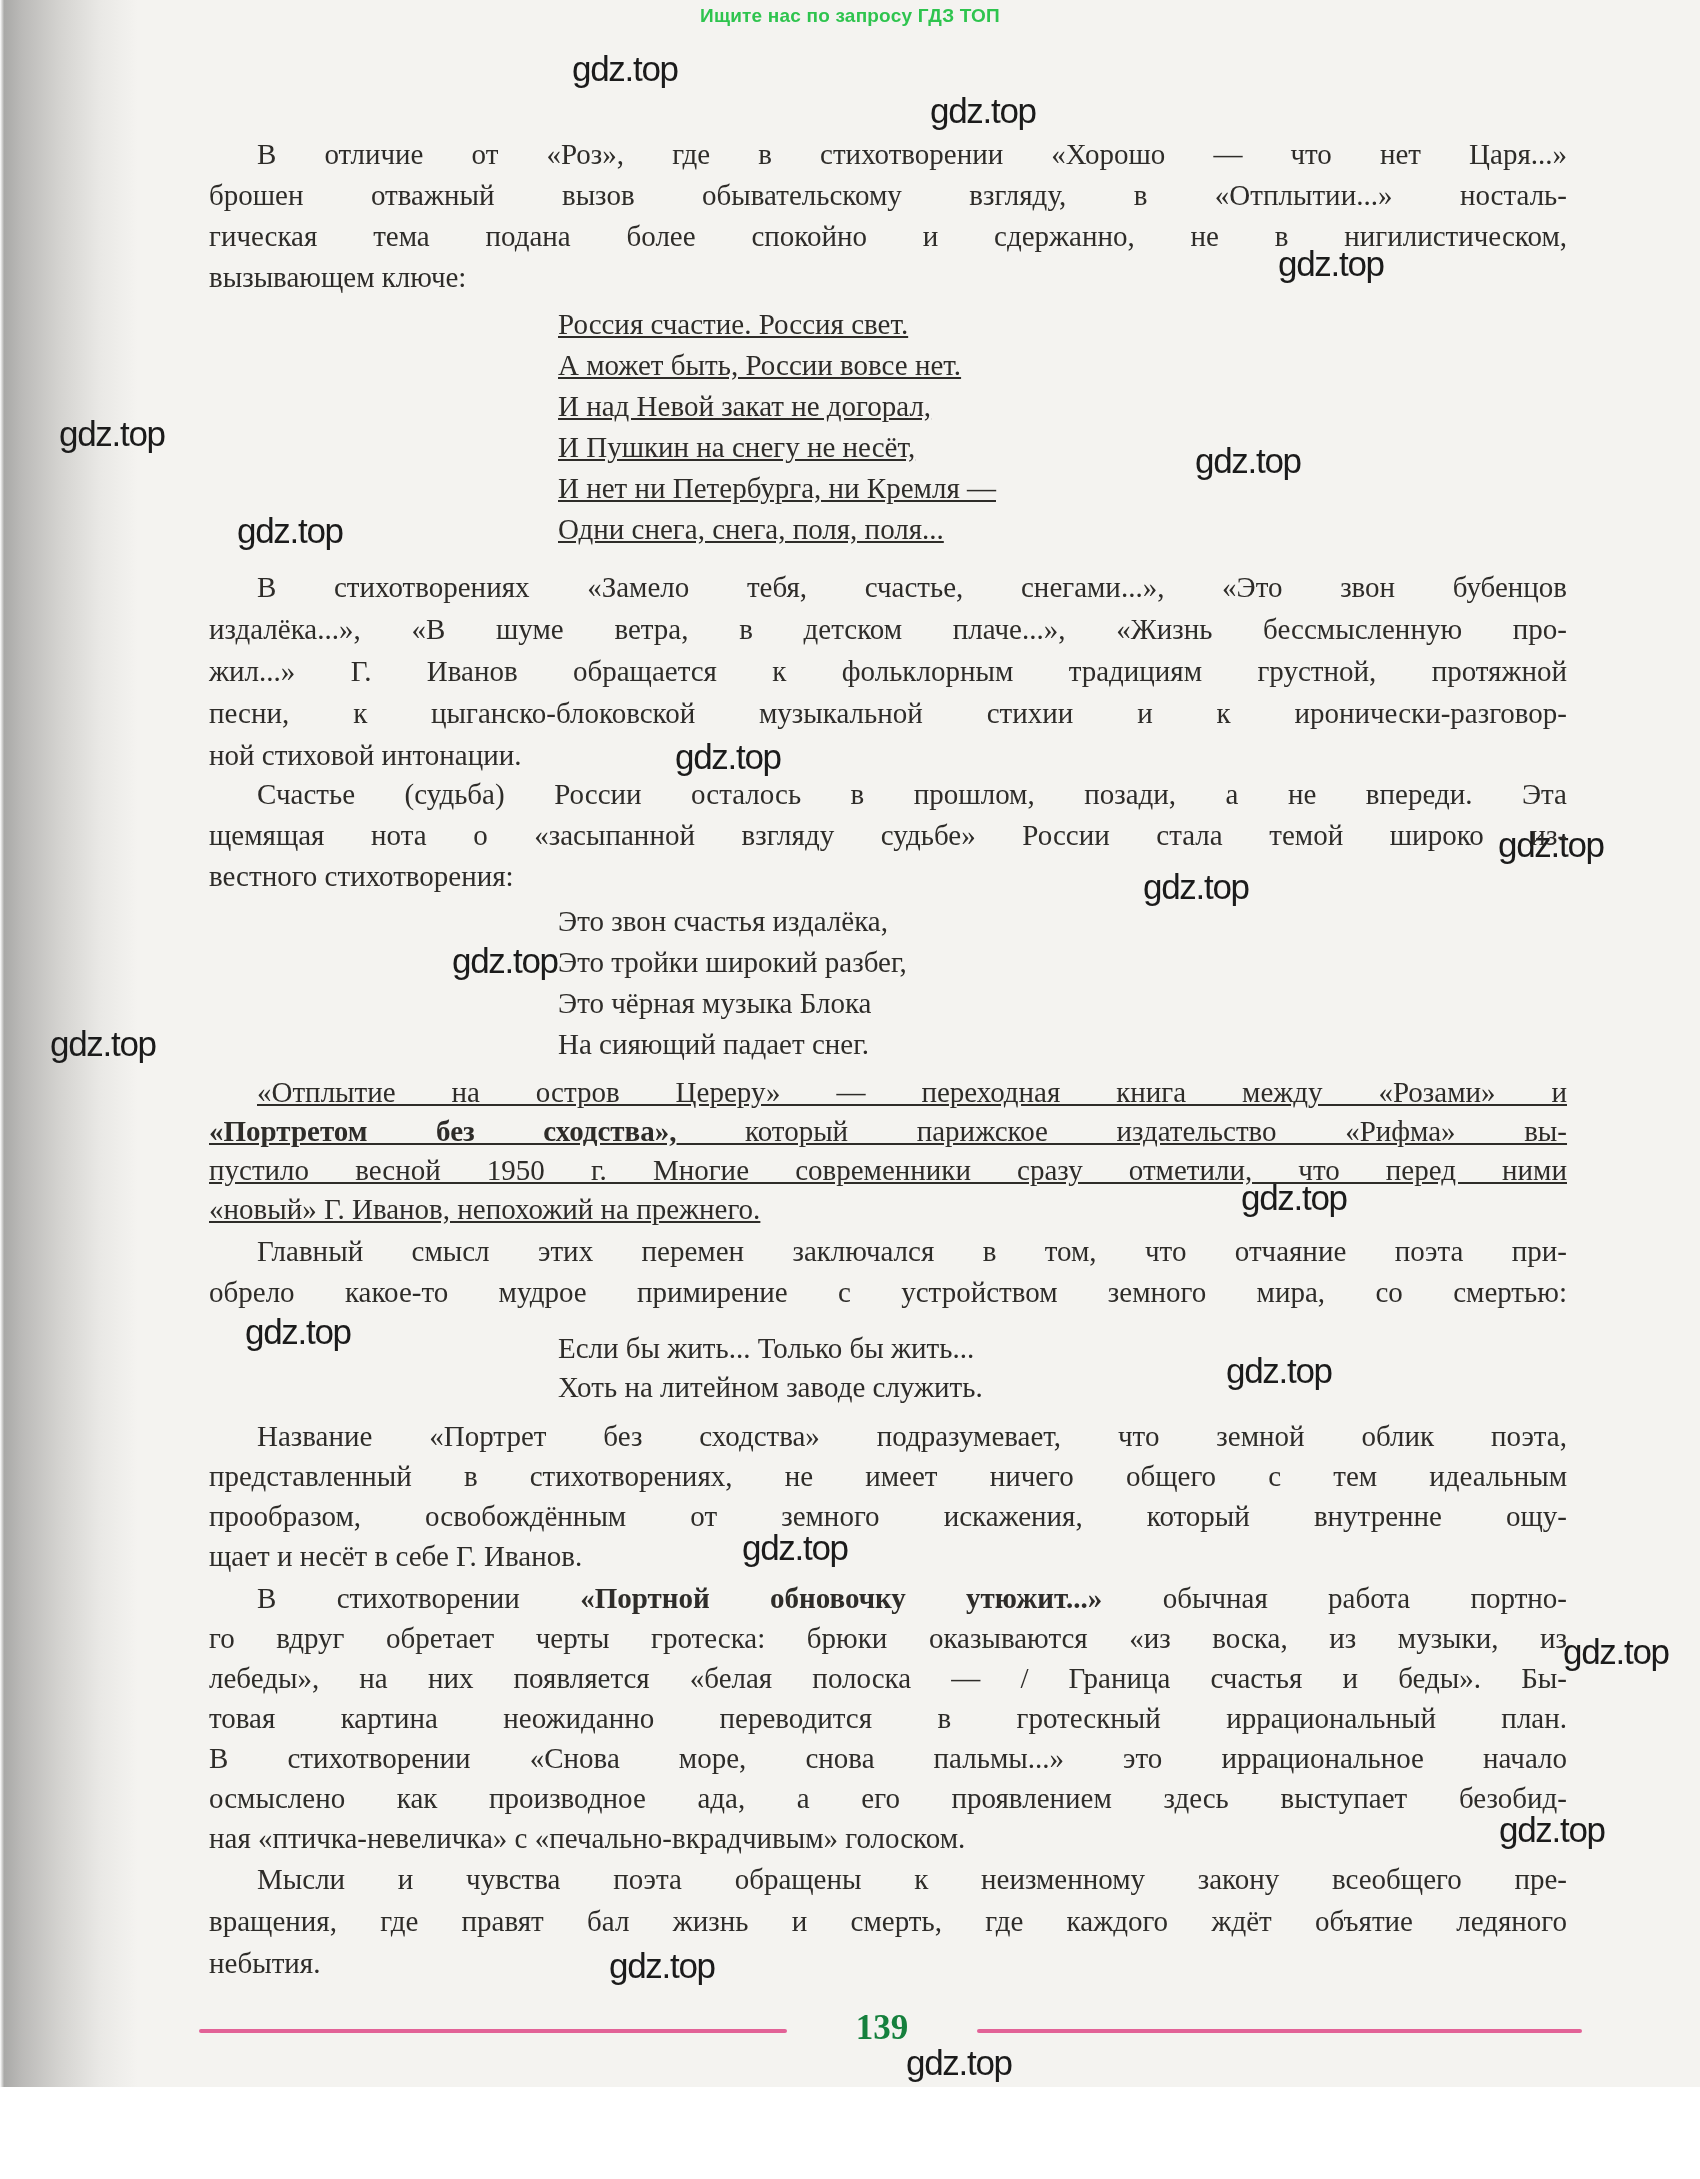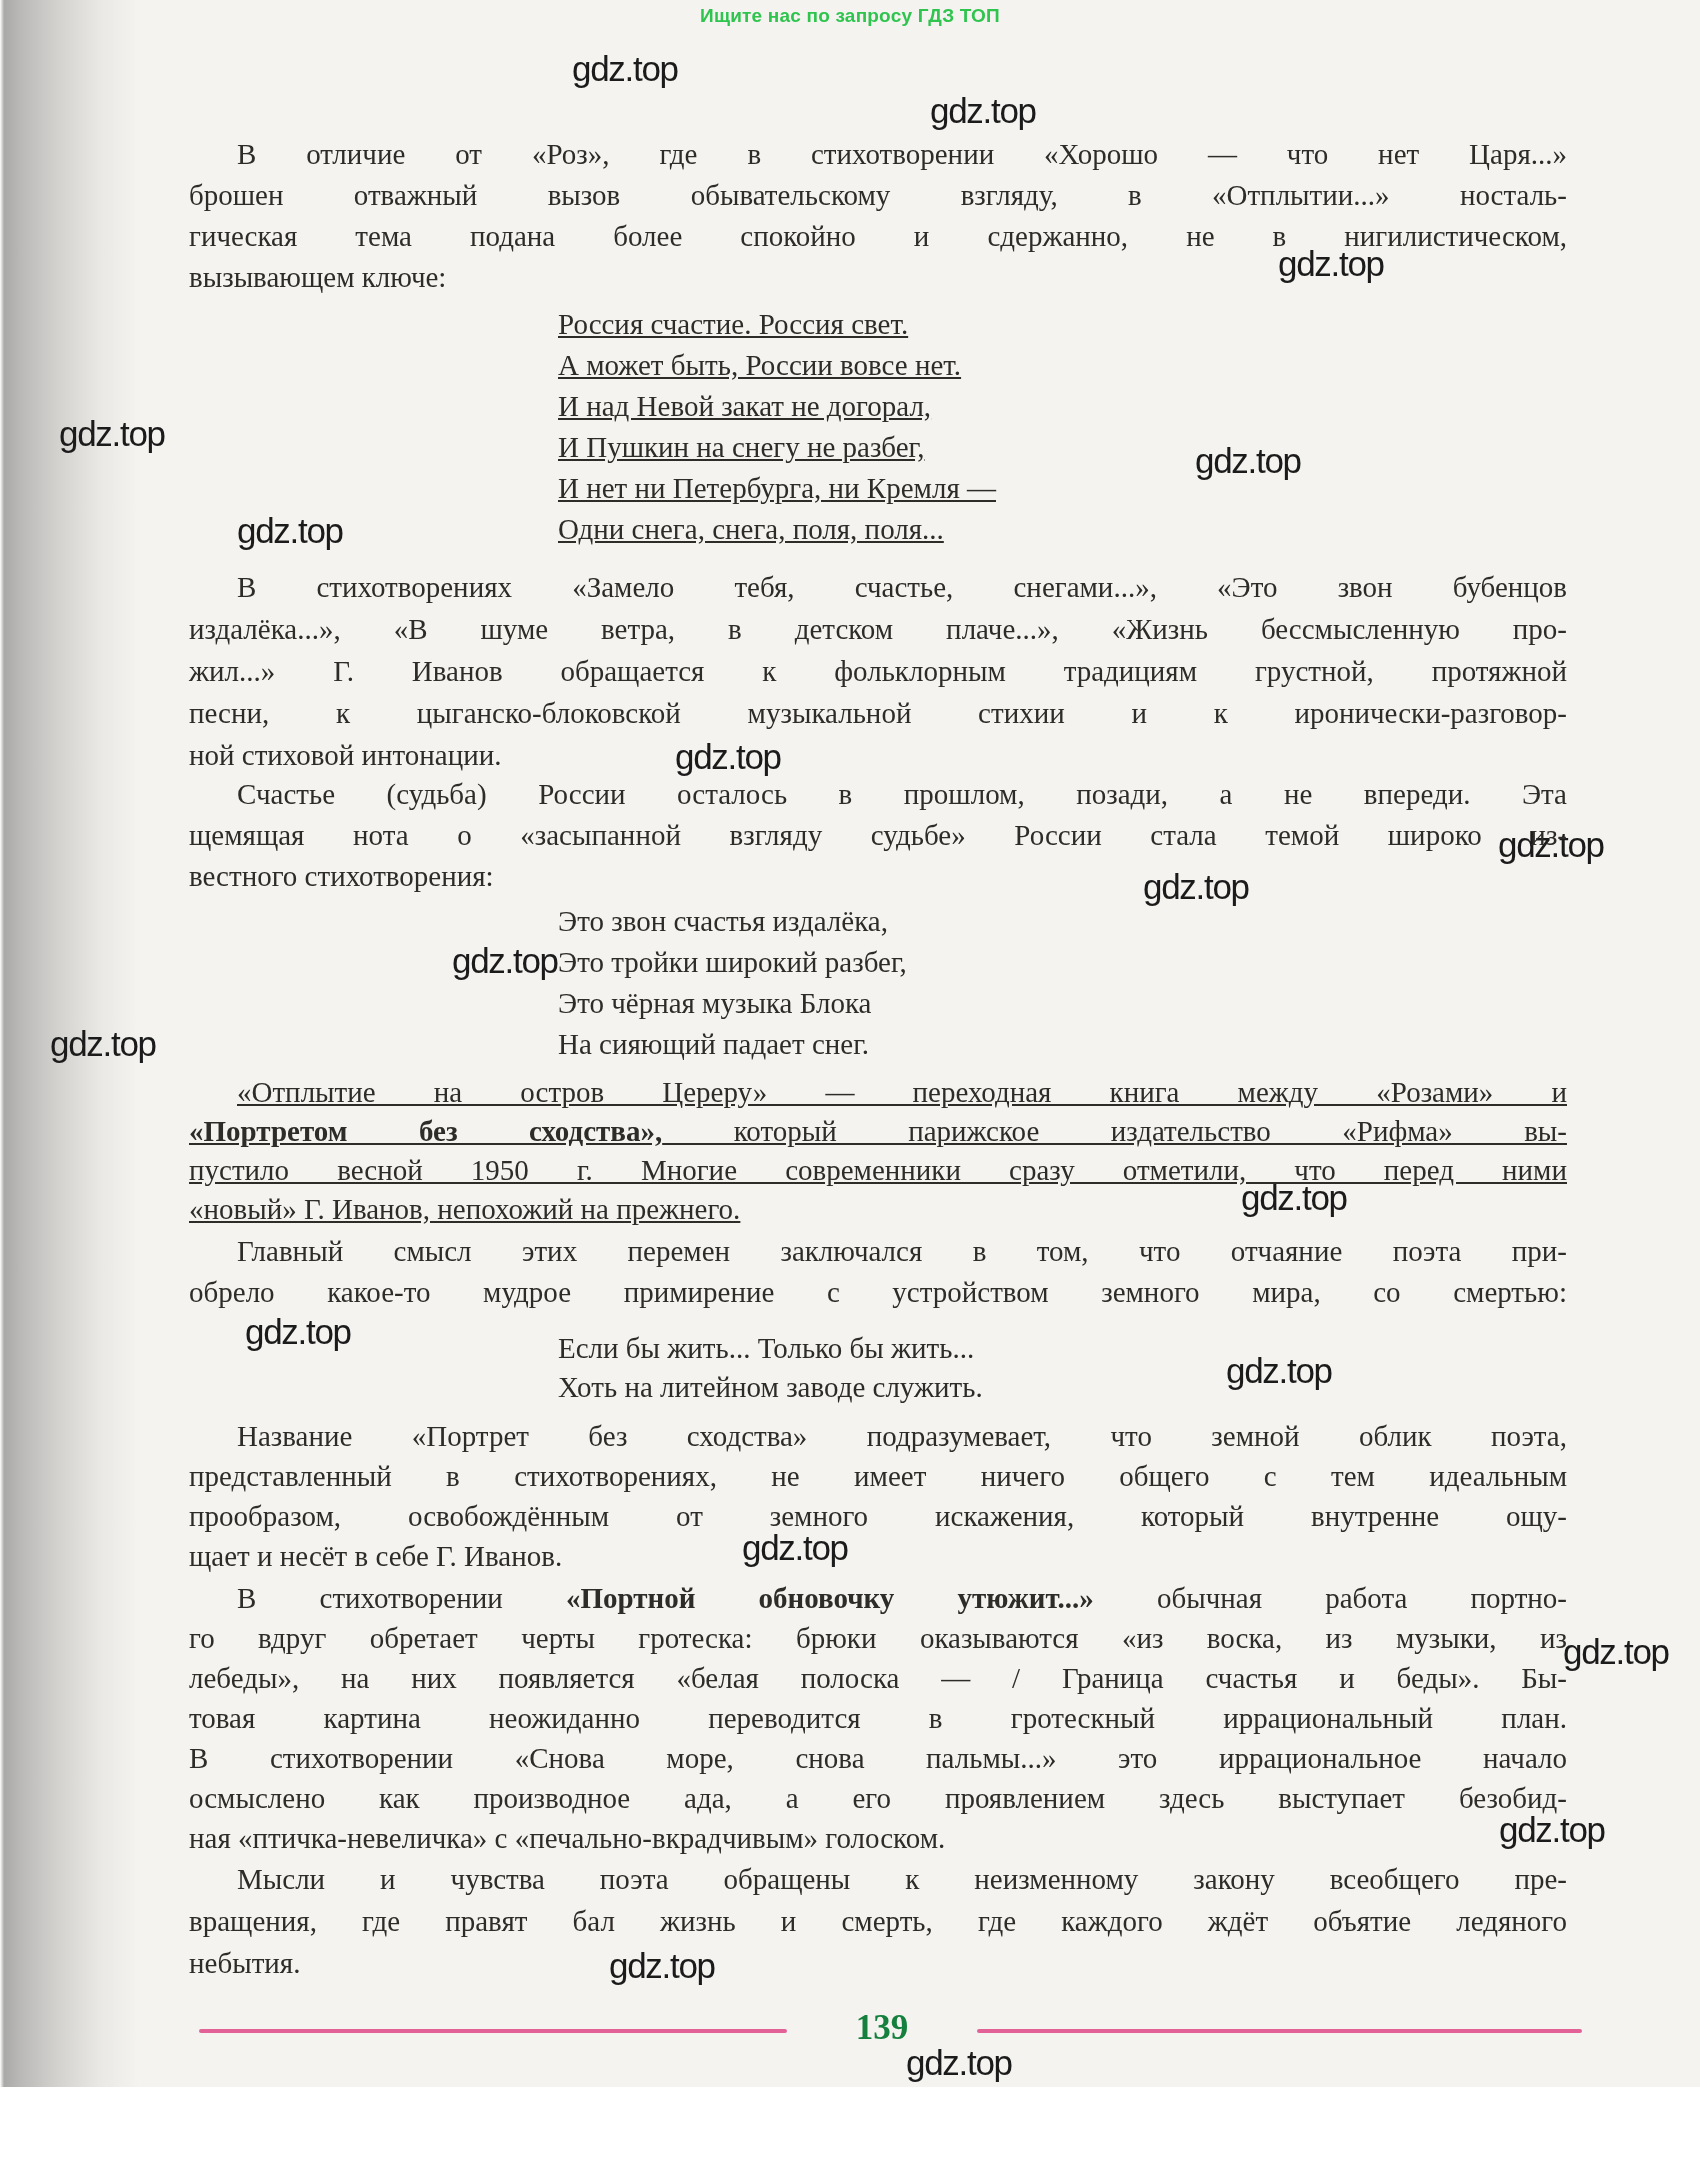--- a/index.html
+++ b/index.html
@@ -23,21 +23,21 @@
   .wm{
     position:absolute;
     font-family:"Liberation Sans", sans-serif;
     font-size:35px;font-weight:400;letter-spacing:-1.3px;
     color:#1b1b1b;white-space:nowrap;line-height:1;
   }
   .block{
     position:absolute;left:189px;width:1378px;
     font-size:29px;color:#2e2c29;
   }
-  .block .tl{text-align:left;}
+  .block .tl{text-align:left;margin-left:20px;}
   .block .tl.j{text-align:justify;text-align-last:justify;}
   .para .tl:first-child{text-indent:48px;}
   .poem .tl{margin-left:369px;}
   .tl b{font-weight:700;}
   
   #b0{top:134px;line-height:41px;}
   #b1{top:304px;line-height:41px;text-decoration:underline;}
   #b2{top:566px;line-height:42px;}
   #b3{top:774px;line-height:41px;}
   #b4{top:901px;line-height:41px;}
@@ -97,21 +97,21 @@
   <div class="block para" id="b0">
       <div class="tl j"><span>В отличие от «Роз», где в стихотворении «Хорошо — что нет Царя...»</span></div>
       <div class="tl j"><span>брошен отважный вызов обывательскому взгляду, в «Отплытии...» носталь-</span></div>
       <div class="tl j"><span>гическая тема подана более спокойно и сдержанно, не в нигилистическом,</span></div>
       <div class="tl"><span>вызывающем ключе:</span></div>
     </div>
   <div class="block poem" id="b1">
       <div class="tl"><span>Россия счастие. Россия свет.</span></div>
       <div class="tl"><span>А может быть, России вовсе нет.</span></div>
       <div class="tl"><span>И над Невой закат не догорал,</span></div>
-      <div class="tl"><span>И Пушкин на снегу не разбег,</span></div>
+      <div class="tl"><span>И Пушкин на снегу не несёт,</span></div>
       <div class="tl"><span>И нет ни Петербурга, ни Кремля —</span></div>
       <div class="tl"><span>Одни снега, снега, поля, поля...</span></div>
     </div>
   <div class="block para" id="b2">
       <div class="tl j"><span>В стихотворениях «Замело тебя, счастье, снегами...», «Это звон бубенцов</span></div>
       <div class="tl j"><span>издалёка...», «В шуме ветра, в детском плаче...», «Жизнь бессмысленную про-</span></div>
       <div class="tl j"><span>жил...» Г. Иванов обращается к фольклорным традициям грустной, протяжной</span></div>
       <div class="tl j"><span>песни, к цыганско-блоковской музыкальной стихии и к иронически-разговор-</span></div>
       <div class="tl"><span>ной стиховой интонации.</span></div>
     </div>

